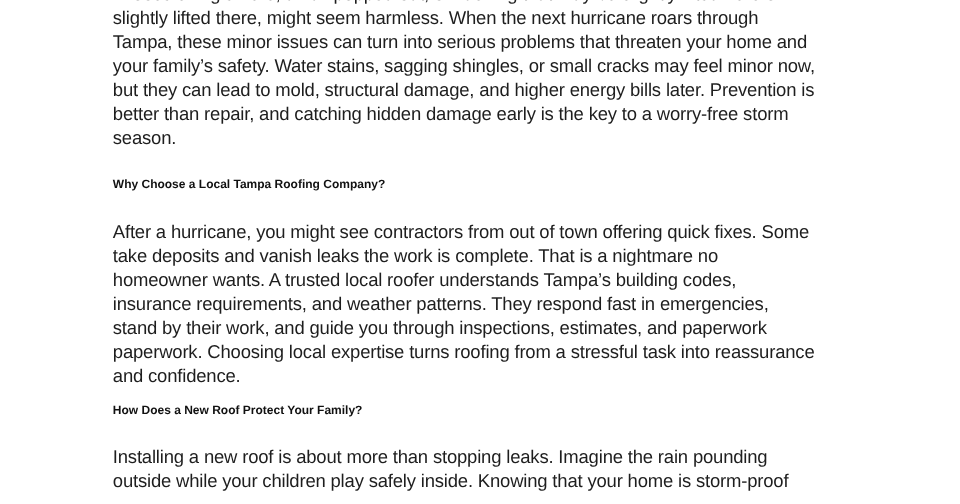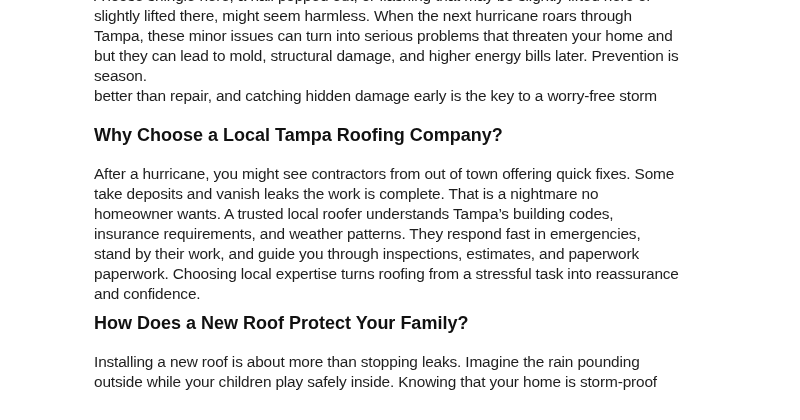--- a/index.html
+++ b/index.html
@@ -25,44 +25,45 @@
     color: #1e1e1e;
   }
   p {
     margin: 0;
     font-size: 15.4px;
     line-height: 20px;
     letter-spacing: -0.15px;
   }
   h2 {
     margin: 0;
-    font-size: 18px;
+    font-size: 10px;
     line-height: 20px;
     font-weight: bold;
     color: #111;
   }
   .p1 { margin-bottom: 19px; }
   .h-why { margin-bottom: 19px; }
   .p2 { margin-bottom: 9px; }
   .h-how { margin-bottom: 19px; }
   .line { display: block; white-space: nowrap; }
 </style>
 </head>
 <body>
 
 <div class="page">
   <div class="content">
 
     <p class="p1">
       <span class="line">A loose shingle here, a nail popped out, or flashing that may be slightly lifted here or</span>
       <span class="line">slightly lifted there, might seem harmless. When the next hurricane roars through</span>
       <span class="line">Tampa, these minor issues can turn into serious problems that threaten your home and</span>
+      <span class="line">your family’s safety. Water stains, sagging shingles, or small cracks may feel minor now,</span>
       <span class="line">but they can lead to mold, structural damage, and higher energy bills later. Prevention is</span>
+      <span class="line">better than repair, and catching hidden damage early is the key to a worry-free storm</span>
       <span class="line">season.</span>
-      <span class="line">better than repair, and catching hidden damage early is the key to a worry-free storm</span>
     </p>
 
     <h2 class="h-why">Why Choose a Local Tampa Roofing Company?</h2>
 
     <p class="p2">
       <span class="line">After a hurricane, you might see contractors from out of town offering quick fixes. Some</span>
       <span class="line">take deposits and vanish leaks the work is complete. That is a nightmare no</span>
       <span class="line">homeowner wants. A trusted local roofer understands Tampa’s building codes,</span>
       <span class="line">insurance requirements, and weather patterns. They respond fast in emergencies,</span>
       <span class="line">stand by their work, and guide you through inspections, estimates, and paperwork</span>

